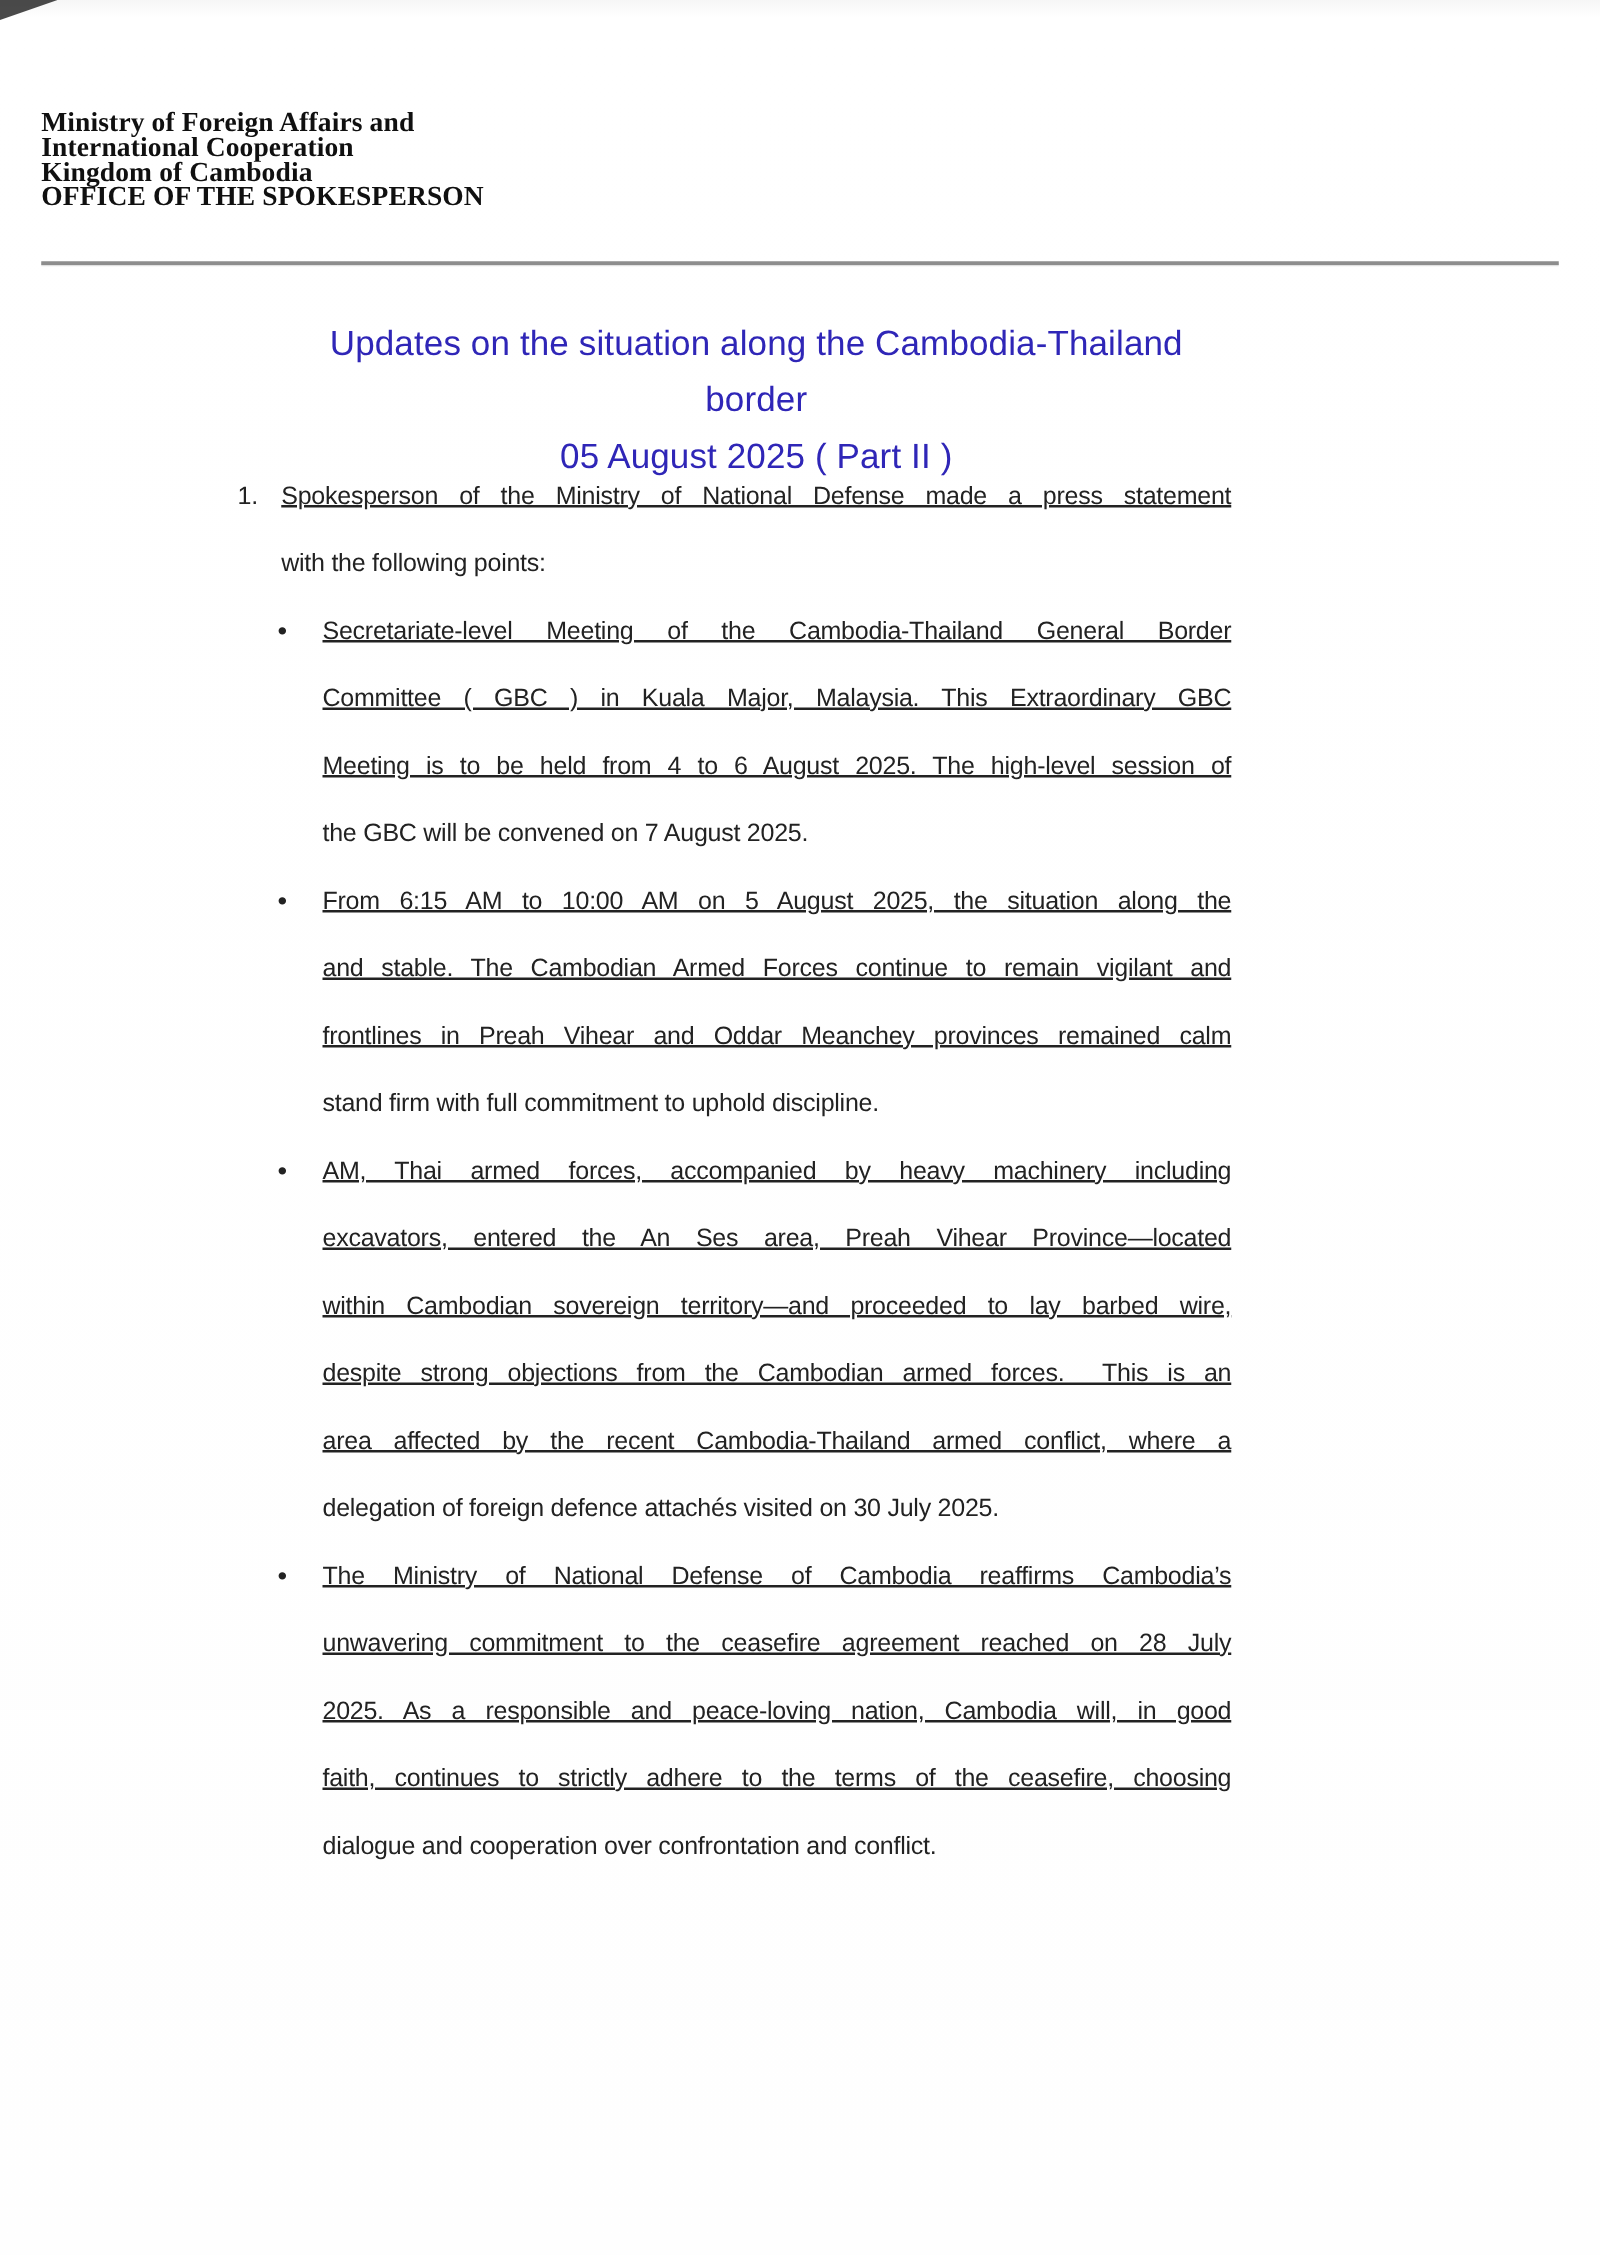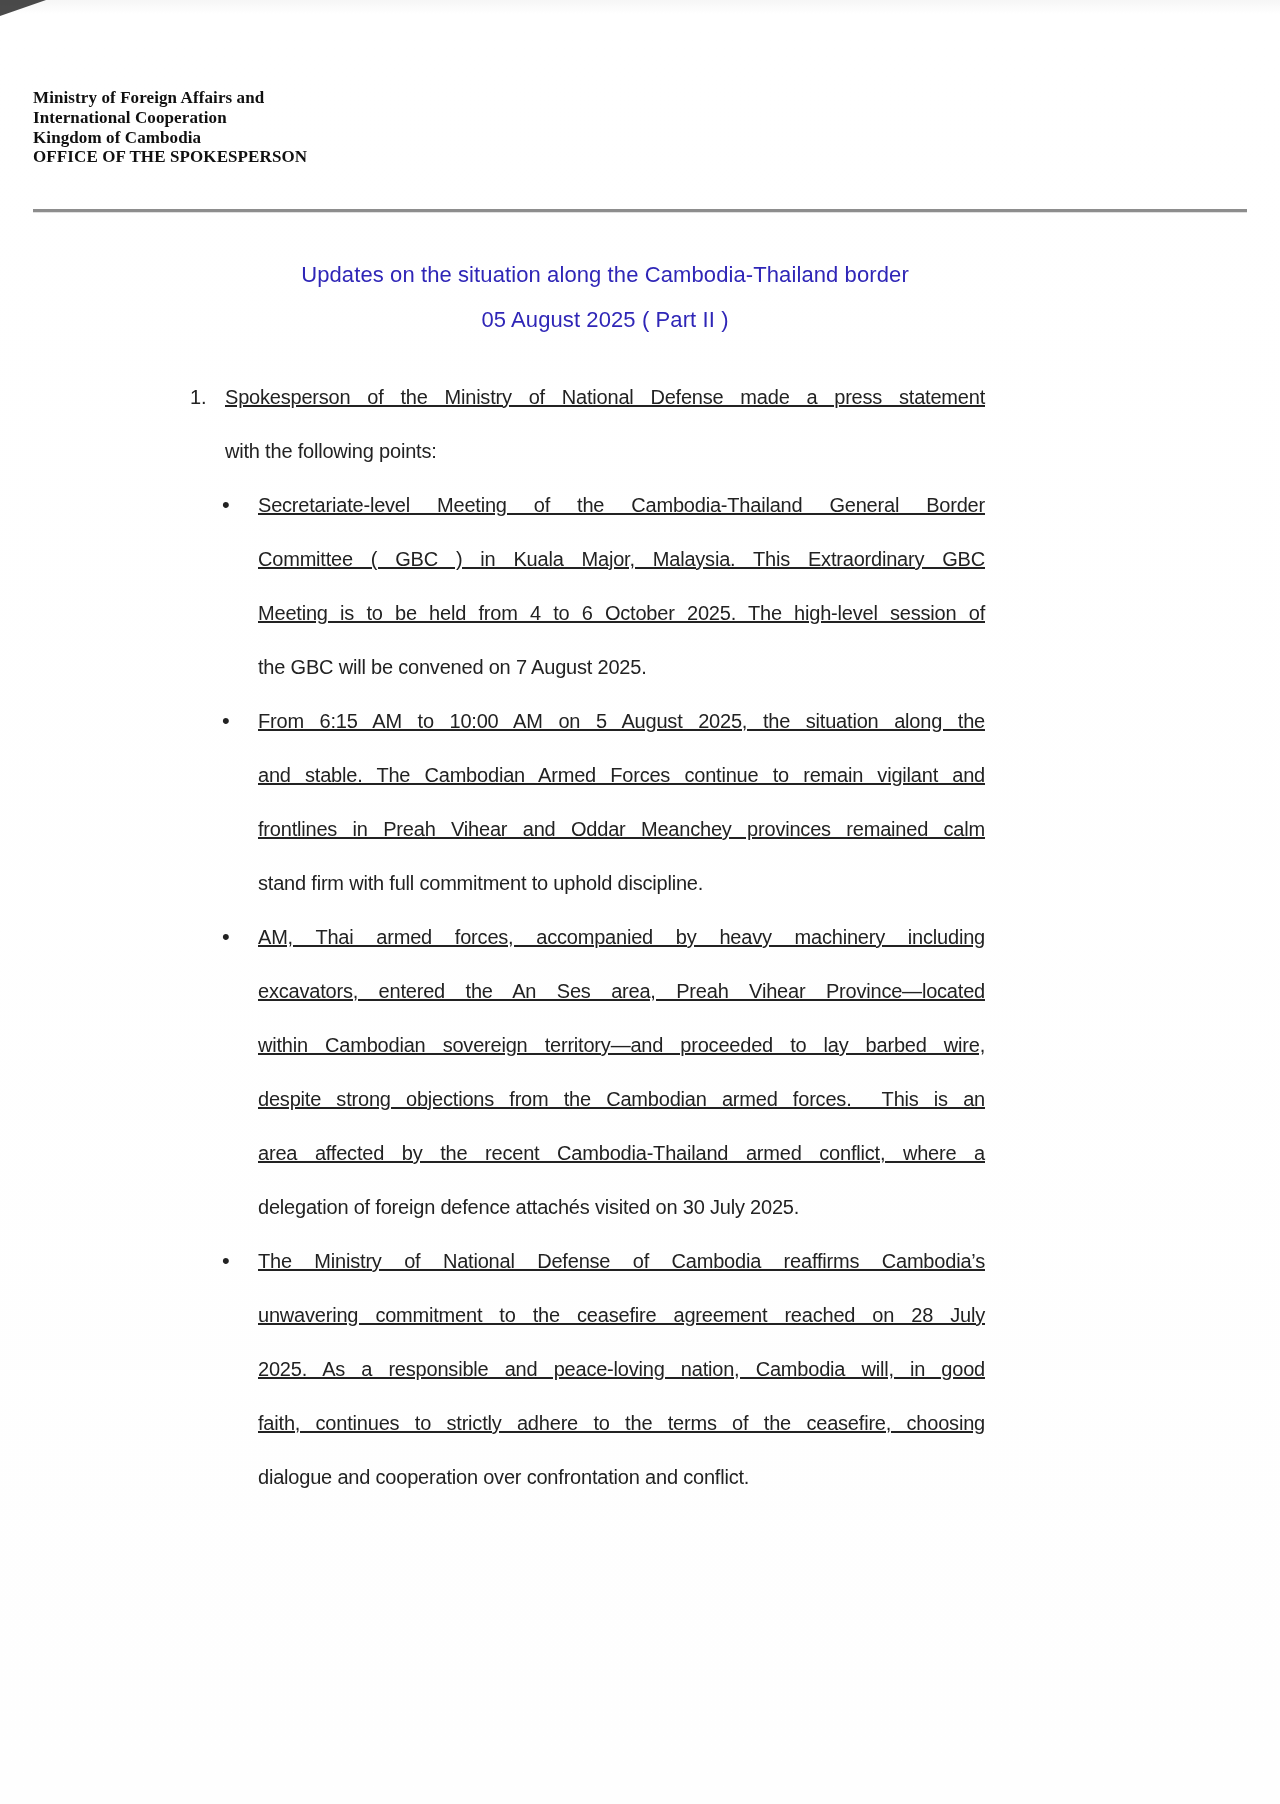--- a/index.html
+++ b/index.html
@@ -18,37 +18,37 @@
   .corner-artifact {
     position: absolute; left: 0; top: 0; width: 46px; height: 16px;
     background: #2a2a2a;
     clip-path: polygon(0 0, 100% 0, 0 100%);
     opacity: .85;
   }
   .letterhead {
     position: absolute; left: 33px; top: 88px;
     font-family: "Liberation Serif", serif;
     font-weight: 700;
-    font-size: 17px;
+    font-size: 22px;
     line-height: 19.8px;
     color: #101010;
     letter-spacing: .1px;
     white-space: nowrap;
   }
   .rule {
     position: absolute; left: 33px; top: 209px;
     width: 1214px; height: 3px;
     background: #8d8d8d;
     box-shadow: 0 1px 0 rgba(0,0,0,.12);
   }
   .doc-title {
     position: absolute; left: 225px; top: 252px;
     width: 760px;
     text-align: center;
-    font-size: 22px;
+    font-size: 28px;
     line-height: 45px;
     font-weight: 400;
     letter-spacing: .1px;
   }
   .content {
     position: absolute; left: 190px; top: 370px;
     width: 795px;
     font-size: 20px;
     line-height: 54px;
     letter-spacing: -0.2px;
@@ -91,21 +91,21 @@
         <div class="jl">Spokesperson of the Ministry of National Defense made a press statement</div>
         <div class="ll">with the following points:</div>
       </div>
     </div>
 
     <div class="row">
       <span class="bcol">•</span>
       <div class="btxt">
         <div class="jl">Secretariate-level Meeting of the Cambodia-Thailand General Border</div>
         <div class="jl">Committee ( GBC ) in Kuala Major, Malaysia. This Extraordinary GBC</div>
-        <div class="jl">Meeting is to be held from 4 to 6 October 2025. The high-level session of</div>
+        <div class="jl">Meeting is to be held from 4 to 6 August 2025. The high-level session of</div>
         <div class="ll">the GBC will be convened on 7 August 2025.</div>
       </div>
     </div>
 
     <div class="row">
       <span class="bcol">•</span>
       <div class="btxt">
         <div class="jl">From 6:15 AM to 10:00 AM on 5 August 2025, the situation along the</div>
         <div class="jl">and stable. The Cambodian Armed Forces continue to remain vigilant and</div>
         <div class="jl">frontlines in Preah Vihear and Oddar Meanchey provinces remained calm</div>

